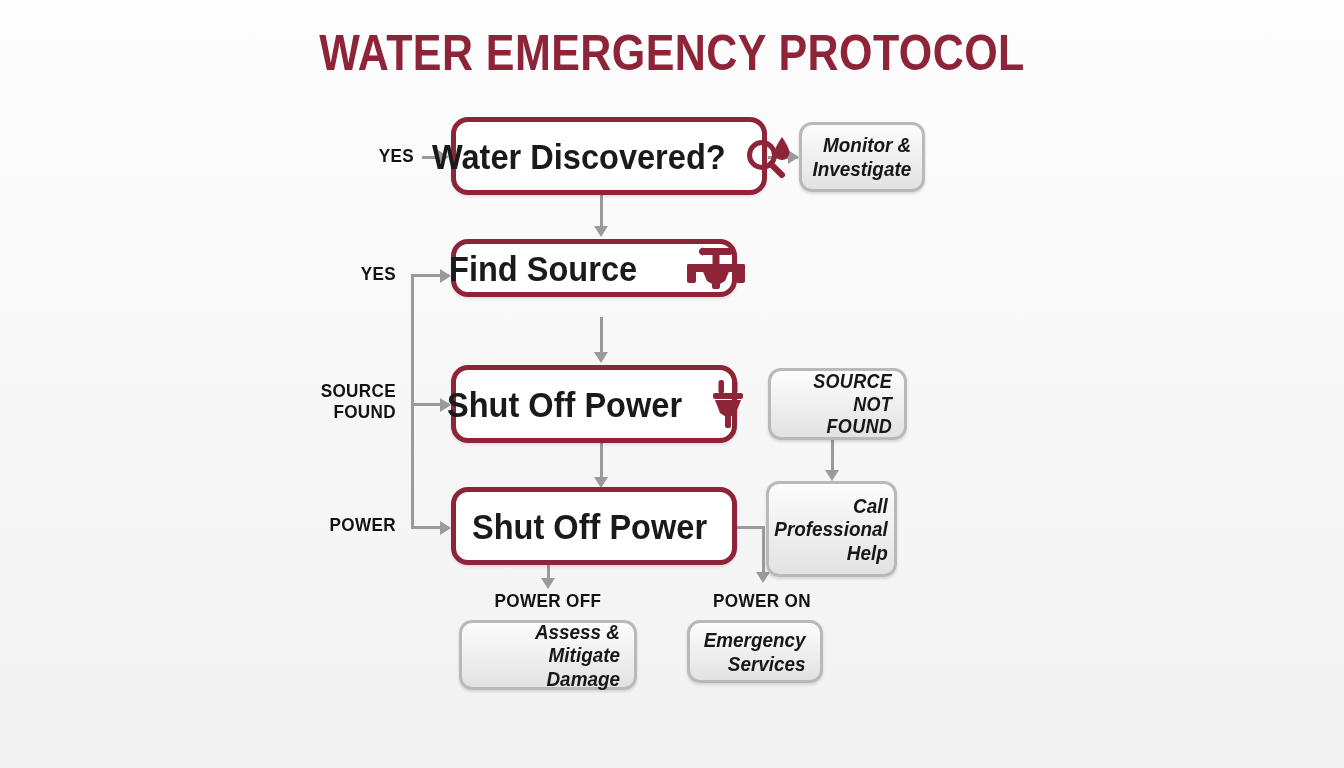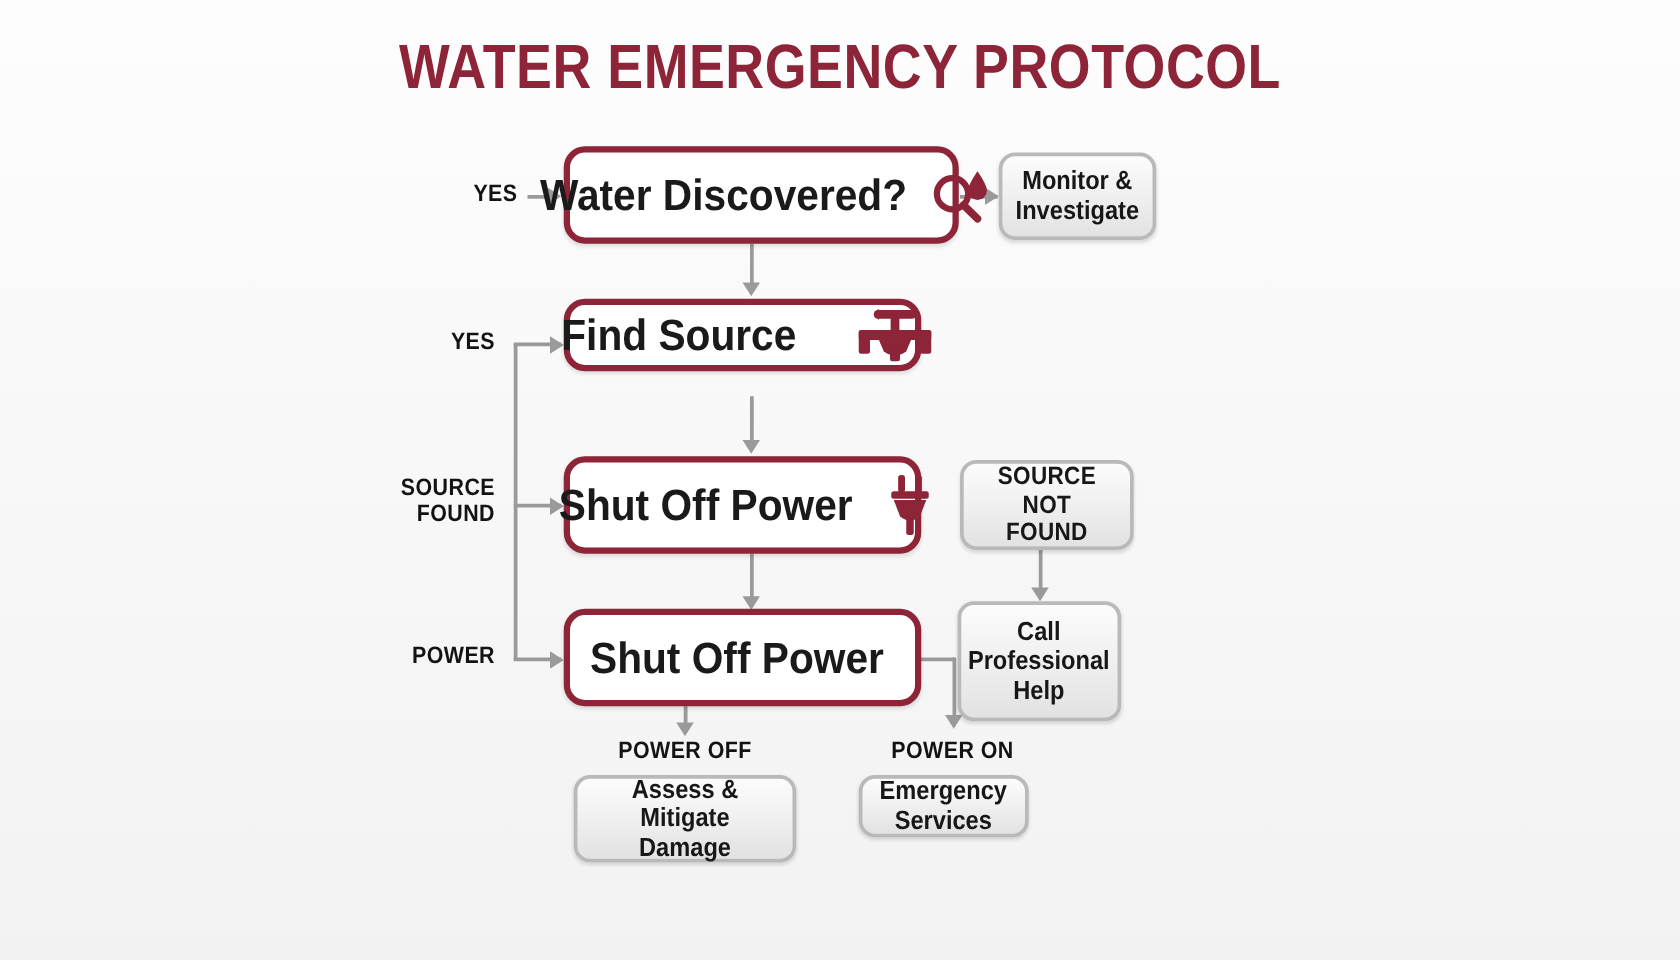--- a/index.html
+++ b/index.html
@@ -67,22 +67,23 @@
   
   .node-grey {
     position: absolute;
     box-sizing: border-box;
     background: linear-gradient(180deg, #fcfcfc 0%, #f0f0f0 48%, #e2e2e2 100%);
     border: 3px solid #b9b9b9;
     border-radius: 13px;
     display: flex;
     align-items: center;
     justify-content: center;
-    text-align: center;
+    text-align: right;
     box-shadow: 0 2px 3px rgba(0,0,0,0.13);
+    font-style: italic;
   }
   .node-grey .glabel {
     font-family: "Liberation Sans", sans-serif;
     font-weight: bold;
     font-size: 21px;
     line-height: 1.12;
     color: #171717;
     transform: scaleX(0.9);
     padding: 0 6px;
   }
@@ -248,21 +249,21 @@
   </div>
 
   <div class="node-grey" id="box-call-professional-help" style="left:766px; top:481px; width:131px; height:96px;">
     <div class="glabel">
       <span>Call</span><br>
       <span>Professional</span><br>
       <span>Help</span>
     </div>
   </div>
 
-  <div class="node-grey" id="box-emergency-services" style="left:687px; top:620px; width:136px; height:50px;">
+  <div class="node-grey" id="box-emergency-services" style="left:687px; top:620px; width:136px; height:63px;">
     <div class="glabel">
       <span>Emergency</span><br>
       <span>Services</span>
     </div>
   </div>
 
   <div class="edge-label" style="left:318px; top:146px; width:96px;">YES</div>
 
   <div class="edge-label" style="left:300px; top:264px; width:96px;">YES</div>
 

